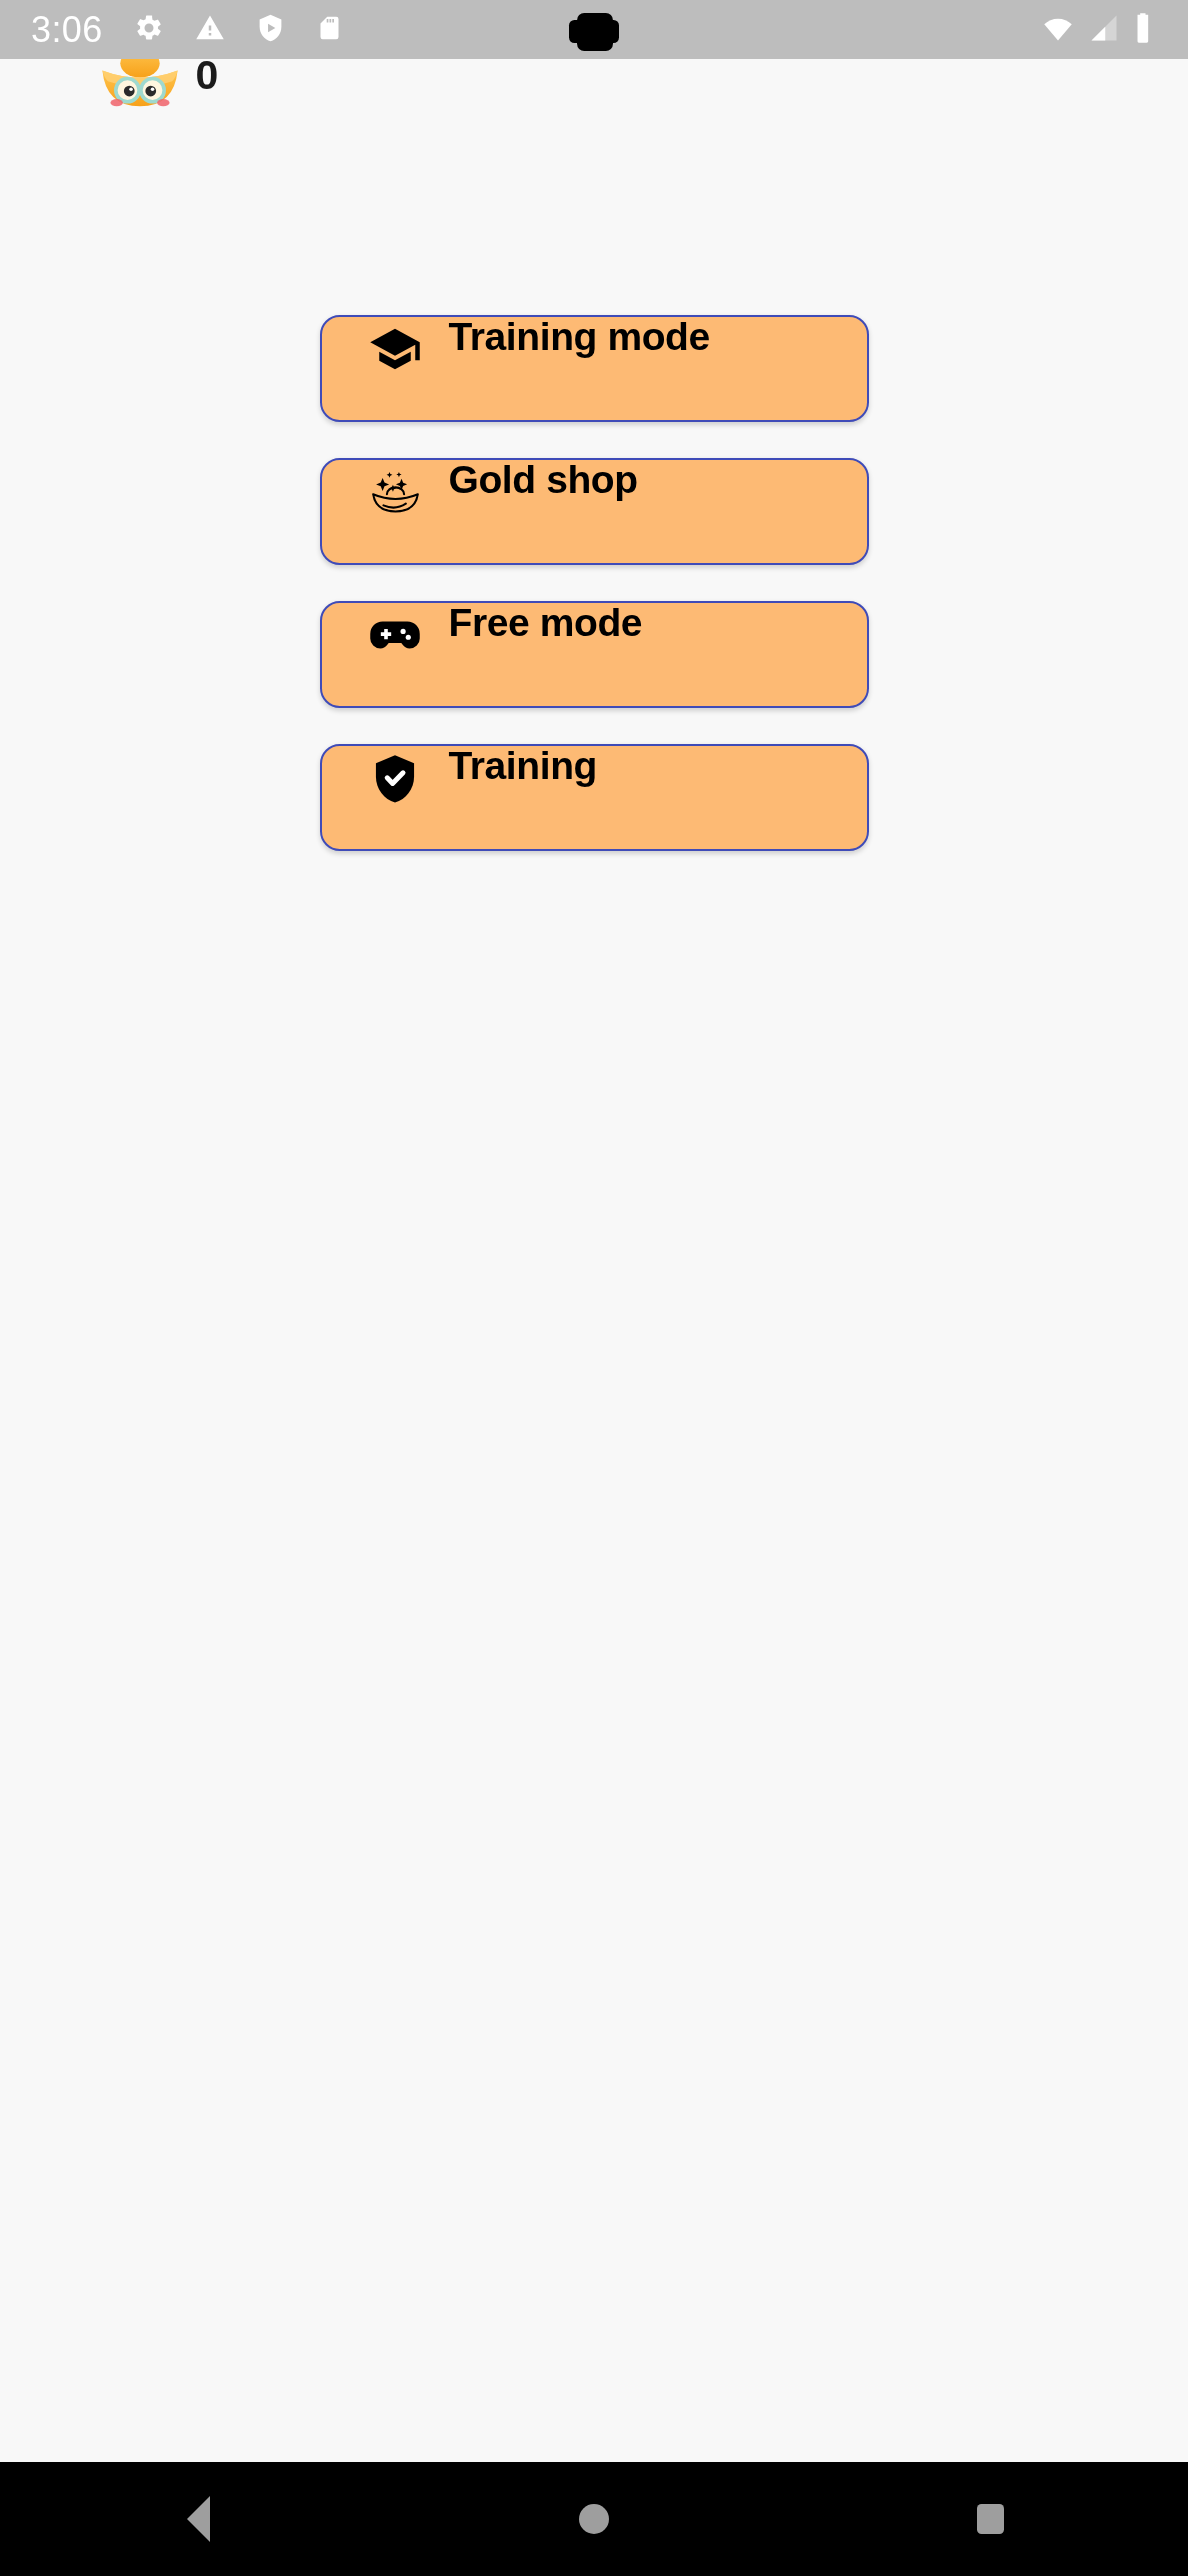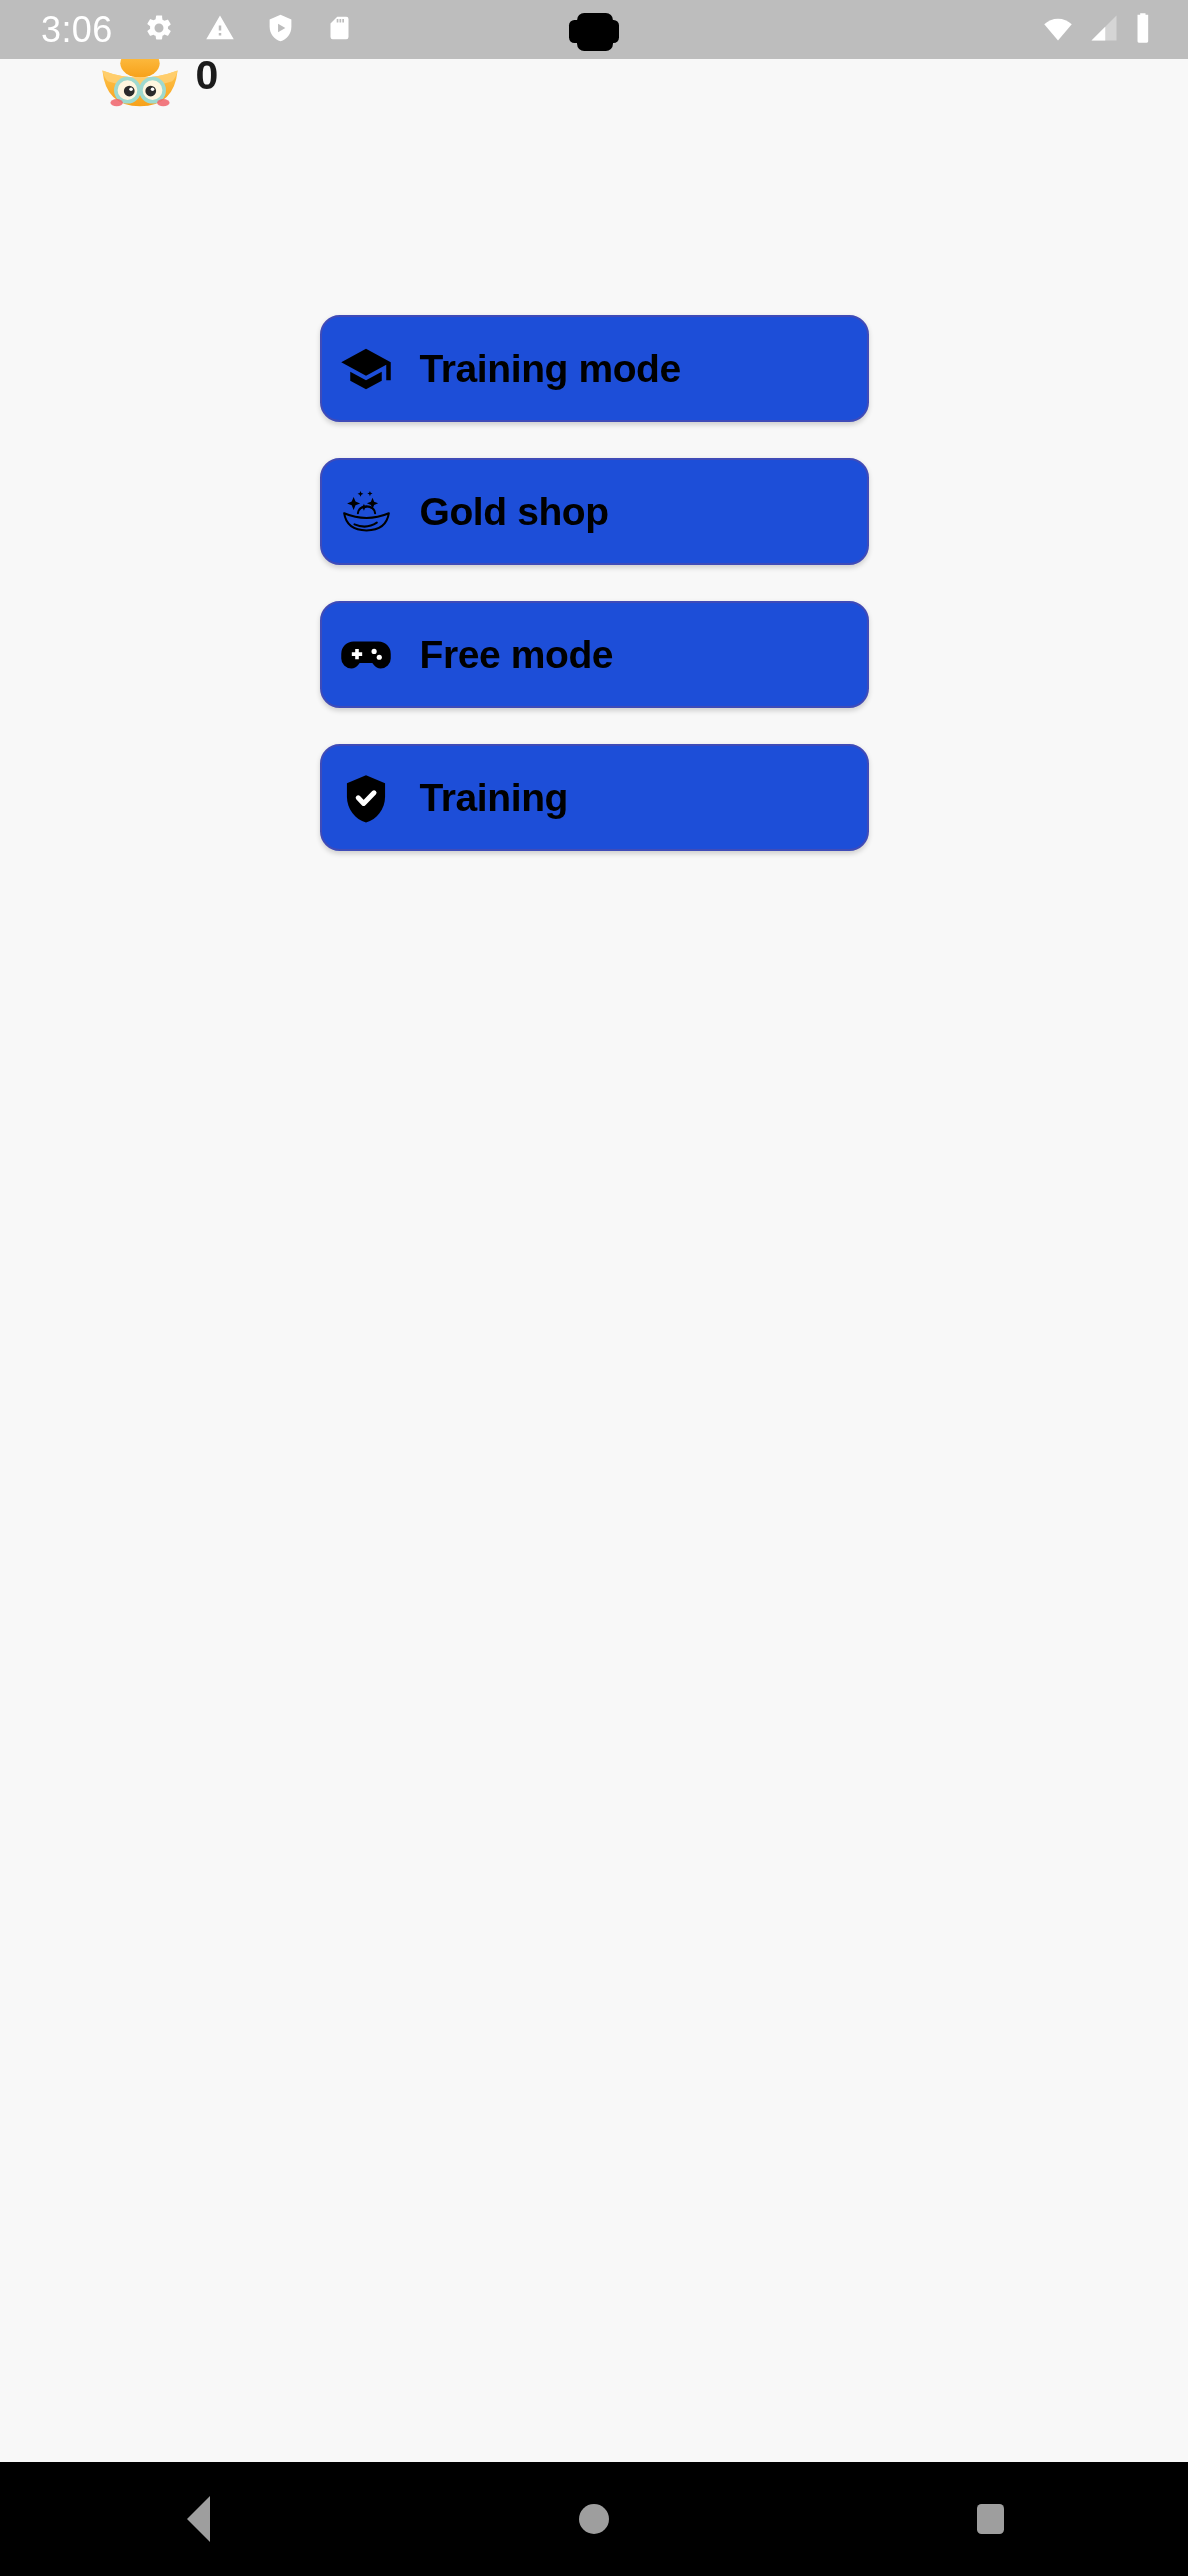--- a/index.html
+++ b/index.html
@@ -23,21 +23,21 @@
     height: 59px;
     background: #bdbdbd;
     display: flex;
     align-items: center;
     z-index: 30;
   }
   .status-left {
     display: flex;
     align-items: center;
     gap: 31px;
-    padding-left: 41px;
+    padding-left: 31px;
   }
   .status-time {
     color: #ffffff;
     font-size: 36px;
     font-weight: 400;
     letter-spacing: 0.4px;
     line-height: 1;
   }
   .status-right {
     position: absolute;
@@ -105,26 +105,25 @@
     width: 1189px;
     display: flex;
     flex-direction: column;
     align-items: center;
     gap: 36px;
   }
   .menu-btn {
     width: 549px;
     height: 107px;
     box-sizing: border-box;
-    background: #1d4ed8;
+    background: #fdba74;
     border: 2.7px solid #3f4bb8;
     border-radius: 19.7px;
     display: flex;
-    align-items: center;
-    padding-left: 12px;
+    padding-left: 41px;
     box-shadow: 0 2.7px 5.4px rgba(0,0,0,0.16);
     cursor: pointer;
   }
   .menu-icon {
     width: 64px;
     height: 64px;
     flex: 0 0 64px;
     display: flex;
     align-items: center;
     justify-content: center;

